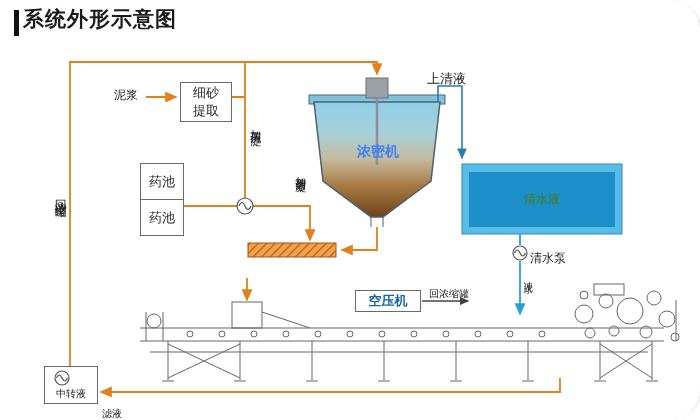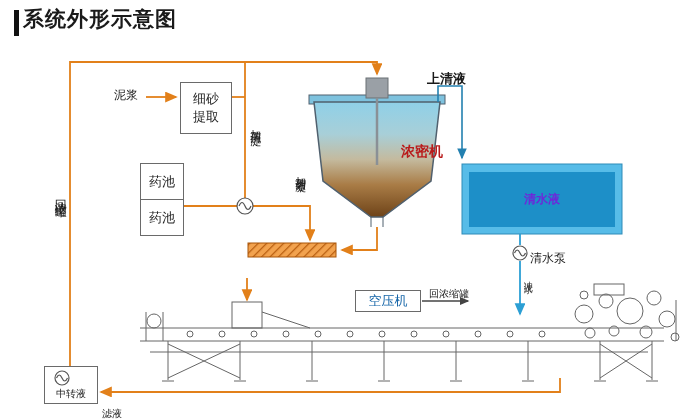--- a/index.html
+++ b/index.html
@@ -1,31 +1,31 @@
 <!DOCTYPE html>
 <html style="--orange: #E2801A; --blue: #2C9FD4; --supern: #2380B0; --machine: #666666; --pool_wall: #57BCE8; --pool_water: #1D8FC8; --thickener_top: #8FD0E8; --thickener_bottom: #6E4318; --air_text: #1565A8;"><head>
 <meta charset="utf-8">
 <style>
   html,body{margin:0;padding:0;background:#fff;}
   .stage{position:relative;width:700px;height:420px;background:#fff;overflow:hidden;
-         font-family:"Liberation Sans",sans-serif;border-right:1px solid #e2e2e2;}
+         font-family:"Liberation Sans",sans-serif;border-right:1px solid #e2e2e2;border-radius:30px;}
   .lbl{position:absolute;color:#1a1a1a;white-space:nowrap;line-height:1.15;}
   .vtext{writing-mode:vertical-rl;text-orientation:upright;letter-spacing:2px;white-space:normal;}
   .box{position:absolute;border:1.5px solid #6a6a6a;background:#fff;display:flex;
        align-items:center;justify-content:center;color:#222;box-sizing:border-box;}
   .center{text-align:center;}
   svg{position:absolute;left:0;top:0;}
   .ln-o{stroke:var(--orange);fill:none;stroke-width:1.8;}
   .ln-b{stroke:var(--blue);fill:none;stroke-width:1.8;}
   .ln-s{stroke:var(--supern);fill:none;stroke-width:1.6;}
   .ln-d{stroke:#444;fill:none;stroke-width:1.4;}
   .mach{stroke:var(--machine);fill:none;stroke-width:1;}
   .pump{stroke:#555;fill:#fff;stroke-width:1.2;}
   .mk-o{fill:var(--orange);} .mk-b{fill:var(--blue);} .mk-s{fill:var(--supern);} .mk-d{fill:#444;}
-  .air-label{color:var(--air_text);font-weight:normal;}
+  .air-label{color:var(--air_text);font-weight:bold;}
 </style>
 </head>
 <body>
 
 <div class="stage">
 
   <svg width="700" height="420" viewBox="0 0 700 420">
     <defs>
       <marker id="arrO" markerWidth="9" markerHeight="9" refX="6" refY="3" orient="auto">
         <path class="mk-o" d="M0,0 L7,3 L0,6 Z"></path>
@@ -150,40 +150,40 @@
       <circle class="pump" cx="520" cy="253" r="7"></circle>
       <path class="pump" d="M514.5,253 q2.7,-6 5.5,0 q2.7,6 5.5,0" fill="none"></path>
       <circle class="pump" cx="62" cy="378" r="7"></circle>
       <path class="pump" d="M56.5,378 q2.7,-6 5.5,0 q2.7,6 5.5,0" fill="none"></path>
     </g>
   </svg>
 
   <div class="lbl" style="left:14px;top:10px;width:5px;height:26px;background:#111;"></div>
   <div class="lbl" style="left:23px;top:7px;font-size:21px;font-weight:bold;letter-spacing:1px;">系统外形示意图</div>
 
-  <div class="box" style="left:180px;top:82px;width:52px;height:52px;font-size:13px;">
+  <div class="box" style="left:180px;top:82px;width:52px;height:40px;font-size:13px;">
     <span style="width:30px;word-break:break-all;text-align:center;">细砂提取</span>
   </div>
   <div class="box" style="left:140px;top:163px;width:44px;height:37px;font-size:13px;">
     <span>药池</span>
   </div>
   <div class="box" style="left:140px;top:199px;width:44px;height:37px;font-size:13px;">
     <span>药池</span>
   </div>
   <div class="box" style="left:355px;top:290px;width:66px;height:22px;font-size:13px;">
     <span class="air-label">空压机</span>
   </div>
   <div class="box" style="left:44px;top:366px;width:54px;height:38px;background:transparent;"></div>
 
   <div class="lbl" style="left:114px;top:89px;font-size:12px;">泥浆</div>
   <div class="lbl vtext" style="left:249px;top:120px;font-size:11px;">加药沉淀</div>
   <div class="lbl vtext" style="left:294px;top:167px;font-size:11px;">加药絮凝</div>
-  <div class="lbl center" style="left:352px;top:143px;width:52px;font-size:14px;font-weight:bold;color:#b91c1c;margin-left:44px;">浓密机</div>
-  <div class="lbl" style="left:427px;top:72px;font-size:13px;font-weight:700;">上清液</div>
-  <div class="lbl center" style="left:492px;top:193px;width:100px;font-size:12px;font-weight:bold;color:#6d28d9;">清水液</div>
+  <div class="lbl center" style="left:352px;top:143px;width:52px;font-size:14px;font-weight:bold;color:#3b82f6;">浓密机</div>
+  <div class="lbl" style="left:427px;top:72px;font-size:13px;font-weight:400;">上清液</div>
+  <div class="lbl center" style="left:492px;top:193px;width:100px;font-size:12px;font-weight:normal;color:#4d7c0f;">清水液</div>
   <div class="lbl" style="left:530px;top:252px;font-size:12px;">清水泵</div>
   <div class="lbl vtext" style="left:523px;top:274px;font-size:9px;color:#333;">冲洗水</div>
   <div class="lbl" style="left:429px;top:288px;font-size:10px;">回浓缩罐</div>
   <div class="lbl vtext" style="left:53px;top:190px;font-size:12px;">回浓缩罐</div>
   <div class="lbl center" style="left:44px;top:388px;width:54px;font-size:10px;">中转液</div>
   <div class="lbl" style="left:102px;top:380px;font-size:10px;margin-top:28px;">滤液</div>
 
 </div>
 
 </body></html>

